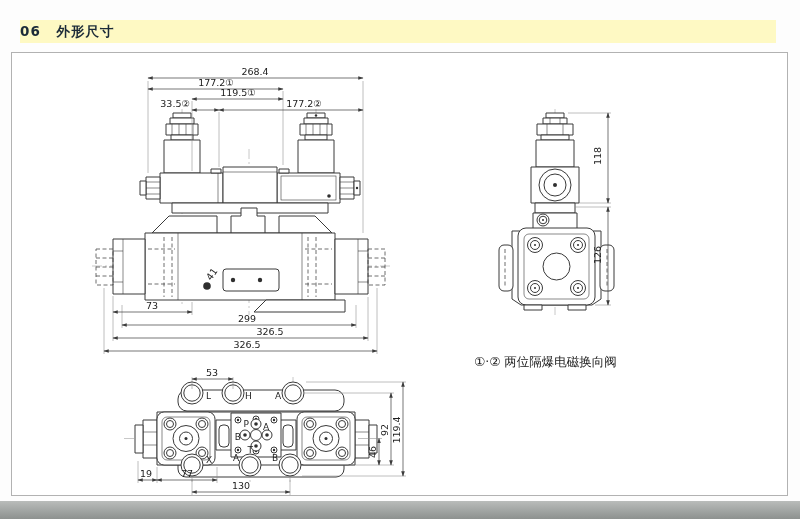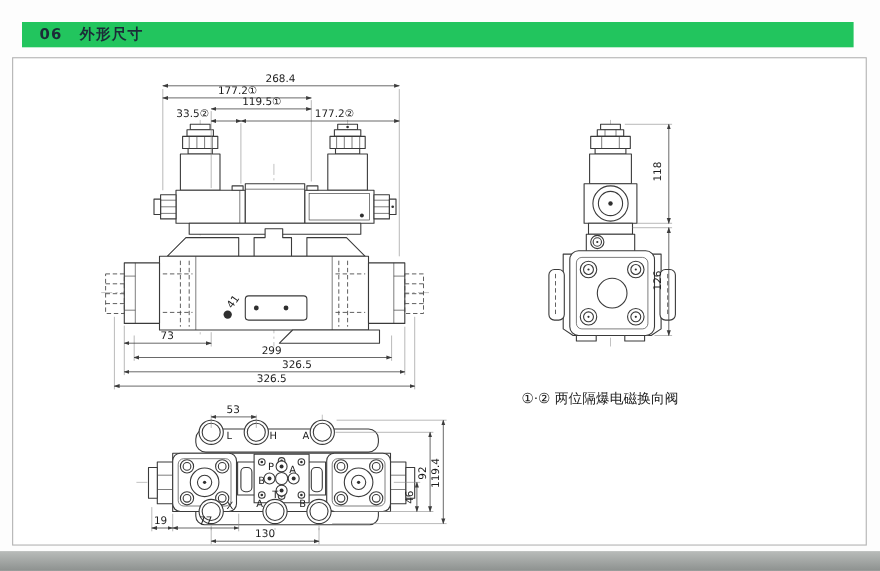--- a/index.html
+++ b/index.html
@@ -1,20 +1,20 @@
 <!DOCTYPE html>
 <html><head>
 <meta charset="utf-8">
 <style>
   html,body{margin:0;padding:0;background:#ffffff;}
   .page{position:relative;width:800px;height:519px;background:#fdfdfd;overflow:hidden;
         font-family:"DejaVu Sans","Liberation Sans",sans-serif;}
   .header-band{position:absolute;left:20px;top:20px;width:756px;height:23px;
-        background:#22c55e;color:#1c2b38;font-size:13.5px;font-weight:bold;
-        line-height:23px;padding-left:16px;box-sizing:border-box;letter-spacing:1px;}
+        background:#fef9c3;color:#1c2b38;font-size:13.5px;font-weight:bold;
+        line-height:23px;box-sizing:border-box;letter-spacing:1px;}
   .header-band .num{margin-right:10px;}
   .drawing-frame{position:absolute;left:11px;top:52px;width:777px;height:444px;
         border:1px solid #b2b2b2;background:#ffffff;box-sizing:border-box;}
   .footer-strip{position:absolute;left:0;top:501px;width:800px;height:18px;
         background:linear-gradient(180deg,#b9bcba 0%,#8d918f 100%);}
   svg{display:block;}
   svg text{font-family:"DejaVu Sans","Liberation Sans",sans-serif;font-size:9.5px;fill:#1c1c1c;}
   .s{fill:#fff;stroke:#3a3a3a;stroke-width:1;stroke-linejoin:round;}
   .sn{fill:none;stroke:#3a3a3a;stroke-width:1;stroke-linejoin:round;}
   .tn{fill:none;stroke:#3a3a3a;stroke-width:.6;}

